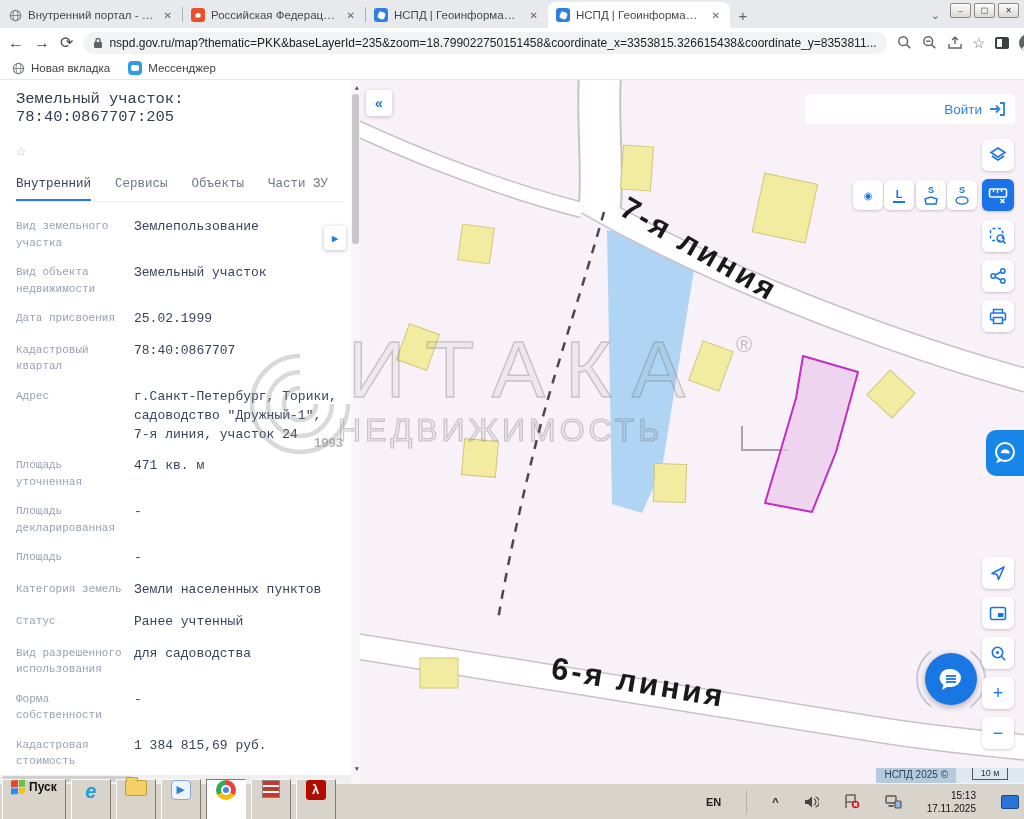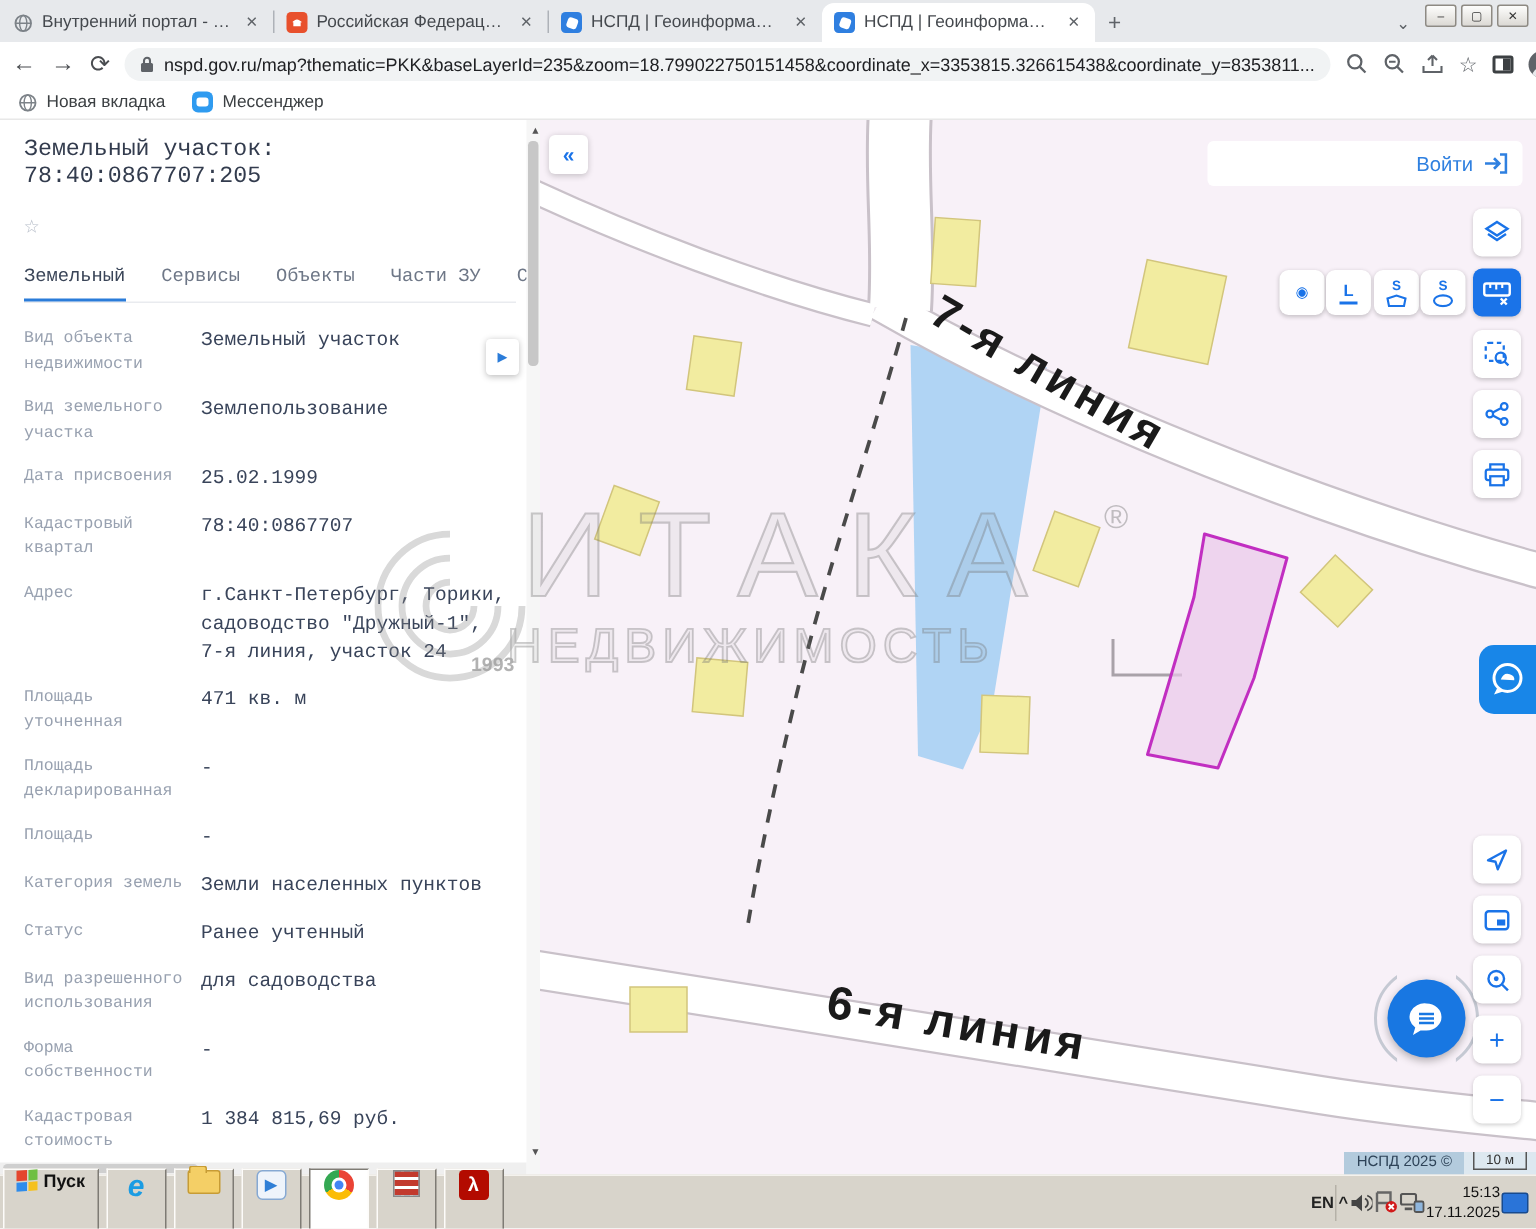--- a/index.html
+++ b/index.html
@@ -66,21 +66,21 @@
   .mbtn.active { background:#1a73e8; color:#fff; }
   .sico { display:flex; flex-direction:column; align-items:center; line-height:1; font-size:9px; font-weight:bold; color:#1a73e8; gap:1px; }
   .lbar { font-size:11px; font-weight:bold; border-bottom:2px solid #1a73e8; padding:0 3px 1px; }
   #chat-tab { position:absolute; right:0; top:350px; width:38px; height:46px; background:#1886e8; border-radius:10px 0 0 10px; display:flex; align-items:center; justify-content:center; z-index:8; }
   #fab { position:absolute; left:565px; top:573px; width:52px; height:52px; background:#1877e2; border-radius:50%; display:flex; align-items:center; justify-content:center; box-shadow:0 2px 6px rgba(0,0,0,.3); z-index:8; }
   .fabarc { position:absolute; width:70px; height:70px; border:2px solid #9aa7b5; border-radius:50%; left:556px; top:564px; z-index:7; opacity:.55; }
   .fabarc.a1 { clip-path:polygon(0 0,22% 0,22% 100%,0 100%); }
   .fabarc.a2 { clip-path:polygon(78% 0,100% 0,100% 100%,78% 100%); }
   #attribution { position:absolute; right:0; bottom:0; display:flex; z-index:8; height:15px; }
   #attr-left { background:#b3cbdd; color:#2e4358; font-size:10px; padding:1px 8px 0; }
-  #attr-scale { background:#dde8f0; width:48px; font-size:9px; color:#333; text-align:center; }
+  #attr-scale { background:#dde8f0; width:68px; font-size:9px; color:#333; text-align:center; }
   #attr-scale b { display:inline-block; font-weight:normal; border-left:1px solid #555; border-right:1px solid #555; border-bottom:1px solid #555; padding:0 8px 1px; }
 
   
   #watermark { position:absolute; left:240px; top:336px; width:560px; height:130px; z-index:6; pointer-events:none; opacity:.6; }
   #wm-brand { position:absolute; left:108px; top:-12px; font-size:80px; font-weight:400; letter-spacing:20px; color:rgba(130,130,130,.14); -webkit-text-stroke:1.4px rgba(115,115,115,.6); white-space:nowrap; }
   #wm-reg { position:absolute; left:496px; top:-4px; font-size:22px; color:rgba(115,115,115,.7); }
   #wm-sub { position:absolute; left:98px; top:76px; font-size:32px; font-weight:400; letter-spacing:4px; color:rgba(130,130,130,.14); -webkit-text-stroke:1.2px rgba(115,115,115,.6); white-space:nowrap; }
   #wm-year { position:absolute; left:74px; top:88px; font-size:13px; font-weight:bold; color:rgba(95,95,95,.8);margin-top:11px; }
 
   
@@ -96,21 +96,21 @@
   .folder { width:22px; height:16px; background:#f4cf66; border:1px solid #c79c35; border-radius:2px; position:relative; }
   .folder::before { content:""; position:absolute; left:0; top:-4px; width:10px; height:4px; background:#f4cf66; border:1px solid #c79c35; border-bottom:none; border-radius:2px 2px 0 0; }
   .wmp { width:20px; height:20px; background:#eef4fb; border:1px solid #86a9d3; border-radius:4px; color:#2f7fd6; font-size:11px; display:flex; align-items:center; justify-content:center; }
   .chrome { width:20px; height:20px; border-radius:50%; background:conic-gradient(#ea4335 0 120deg,#fbbc05 0 240deg,#34a853 0 360deg); position:relative; }
   .chrome::before { content:""; position:absolute; left:5px; top:5px; width:10px; height:10px; background:#fff; border-radius:50%; }
   .chrome::after { content:""; position:absolute; left:7px; top:7px; width:6px; height:6px; background:#4285f4; border-radius:50%; }
   .gridico { width:18px; height:18px; background:
       repeating-linear-gradient(0deg,#c23a2e 0 4px,#fff 4px 6px),
       repeating-linear-gradient(90deg,rgba(31,61,148,.75) 0 4px,rgba(255,255,255,.6) 4px 6px); border:1px solid #888; }
   .acro { width:20px; height:20px; background:#b30b00; border-radius:3px; color:#fff; font-size:13px; font-weight:bold; display:flex; align-items:center; justify-content:center; }
-  #traywrap { margin-left:auto; display:flex; align-items:center; gap:1px; padding-right:3px; }
+  #traywrap { margin-left:auto; display:flex; align-items:center; gap:25px; padding-right:3px; }
   .traysep { width:1px; height:24px; background:#b5b1a8; }
   #lang { font-size:11px; font-weight:bold; color:#222; }
   .trayico { display:flex; align-items:center; }
   #clock { font-size:10px; color:#111; text-align:right; line-height:1.3; }
   .bluemon { width:18px; height:14px; background:#2a74d8; border:1px solid #174a8e; border-radius:2px; }
 
   svg { display:block; }
 </style>
 </head>
 <body>
@@ -205,36 +205,36 @@
   <div class="bm">
     <span class="msgr"></span>
     <span>Мессенджер</span>
   </div>
 </div>
 
 <div id="panel">
   <div id="panel-title">Земельный участок: 78:40:0867707:205</div>
   <div id="fav-star">☆</div>
   <div id="ptabs">
-    <span class="ptab active">Земельный</span>
+    <span class="ptab active">Внутренний</span>
     <span class="ptab">Сервисы</span>
     <span class="ptab">Объекты</span>
     <span class="ptab">Части ЗУ</span>
     <span class="ptab">Соста</span>
   </div>
   <div id="ptab-more">▶</div>
 
   <div id="rows">
     <div class="row">
+        <div class="lbl">Вид земельного участка</div>
+        <div class="val">Землепользование</div>
+      </div>
+    <div class="row">
         <div class="lbl">Вид объекта недвижимости</div>
         <div class="val">Земельный участок</div>
-      </div>
-    <div class="row">
-        <div class="lbl">Вид земельного участка</div>
-        <div class="val">Землепользование</div>
       </div>
     <div class="row">
         <div class="lbl">Дата присвоения</div>
         <div class="val">25.02.1999</div>
       </div>
     <div class="row">
         <div class="lbl">Кадастровый квартал</div>
         <div class="val">78:40:0867707</div>
       </div>
     <div class="row">

